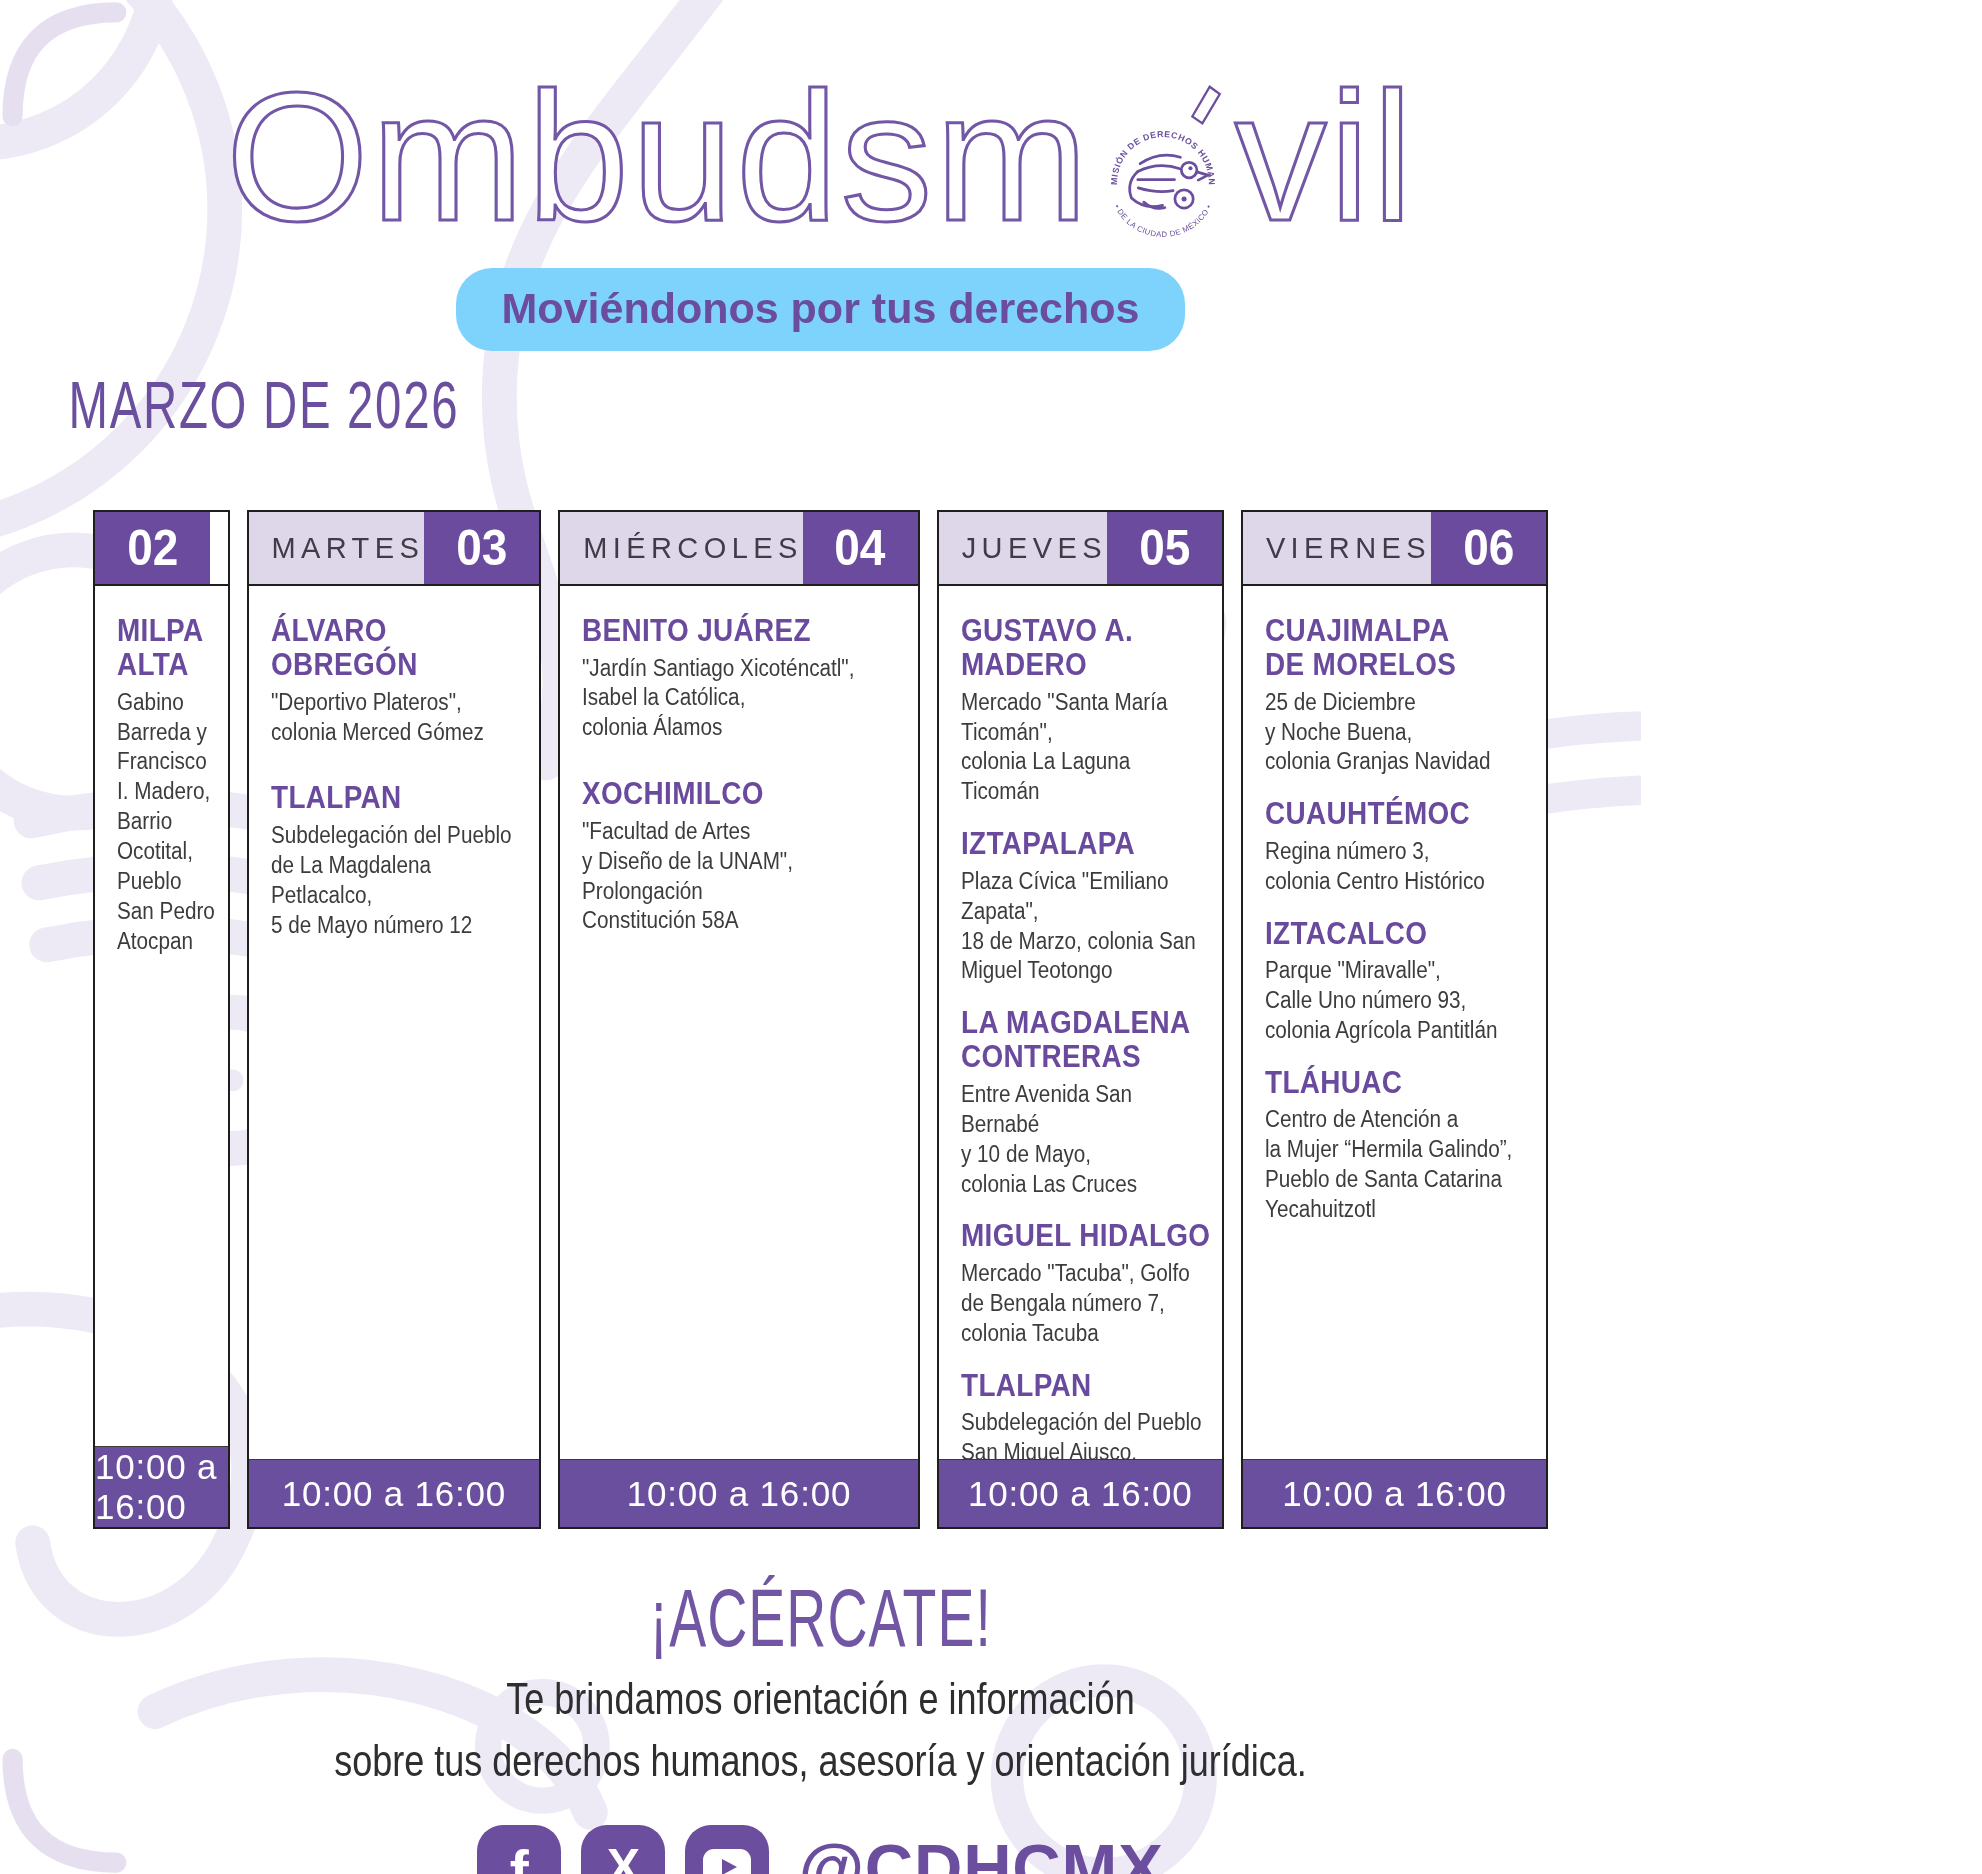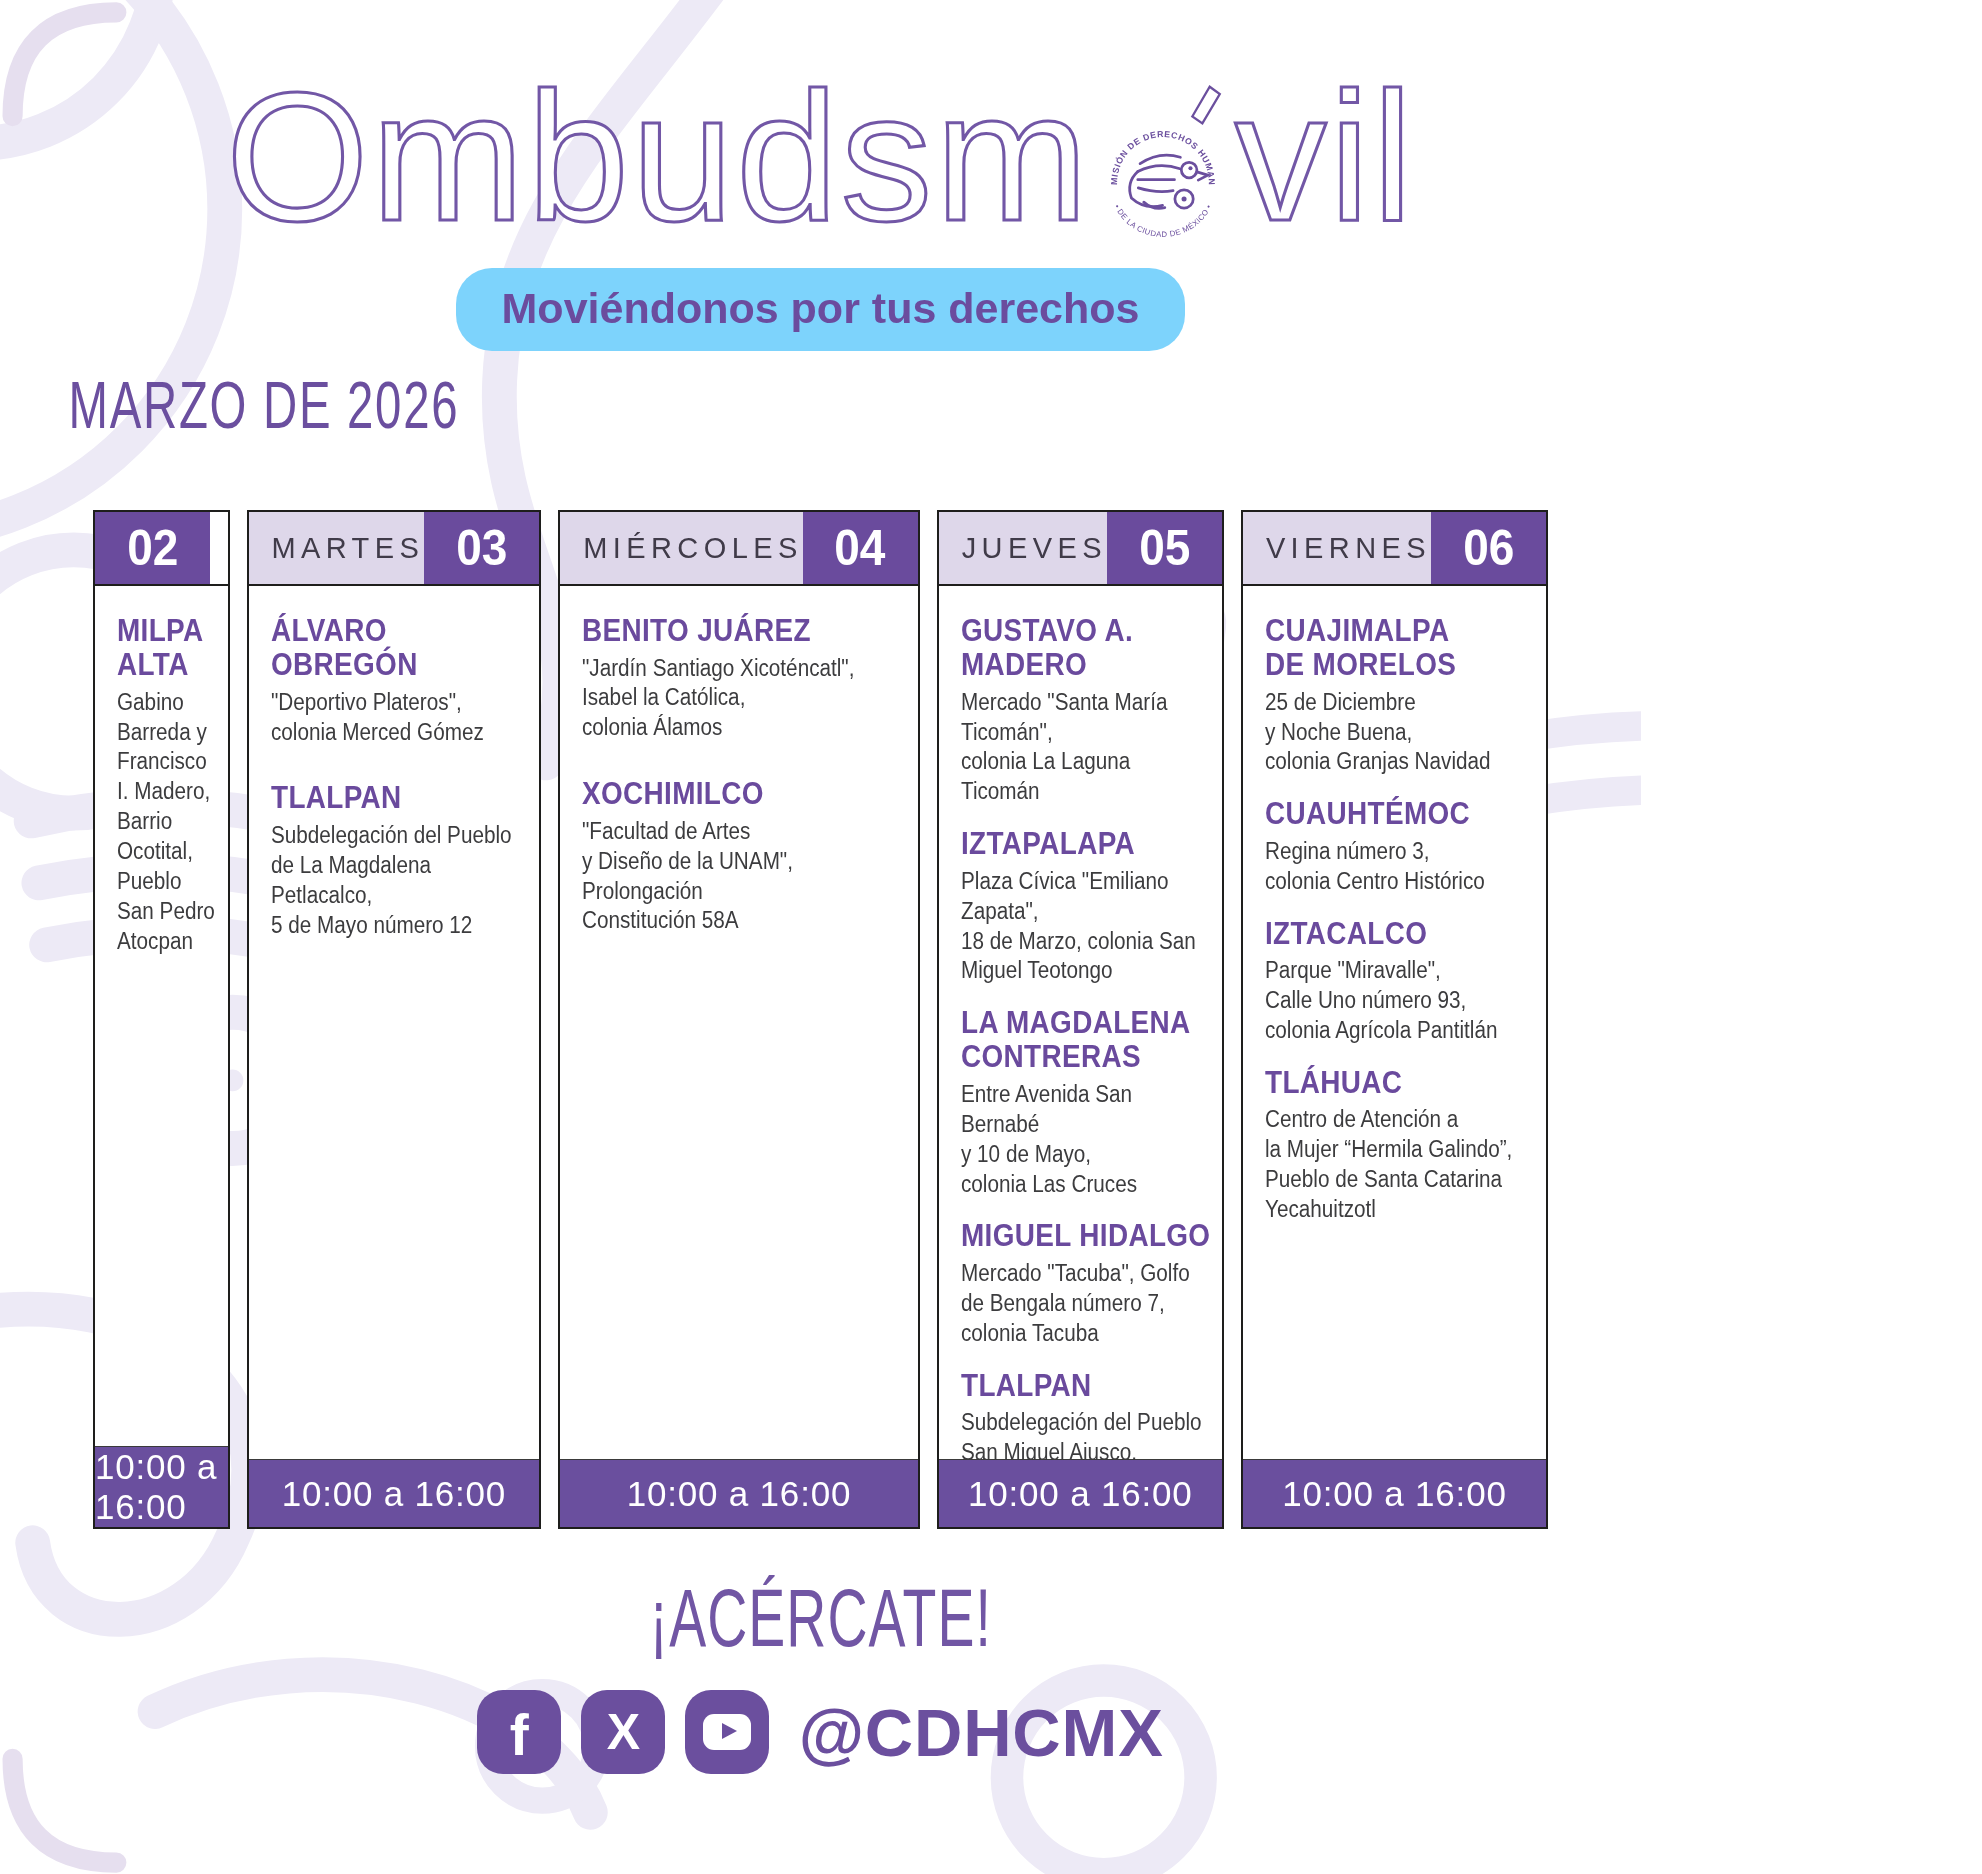--- a/index.html
+++ b/index.html
@@ -331,20 +331,24 @@
             <span>10:00 a 16:00</span>
           </div>
       </div>
 
     </div>
 
     <div class="bottom">
       <div>
         <span class="headline">¡ACÉRCATE!</span>
       </div>
+      <div class="sub-lines">
+        <div class="sub-line">Te brindamos orientación e información</div>
+        <div class="sub-line">sobre tus derechos humanos, asesoría y orientación jurídica.</div>
+      </div>
       <div class="social-row">
         <div class="icon-tile">
           <span class="fglyph">f</span>
         </div>
         <div class="icon-tile">
           <span class="xglyph">X</span>
         </div>
         <div class="icon-tile">
           <div class="yt-shape"></div>
         </div>

